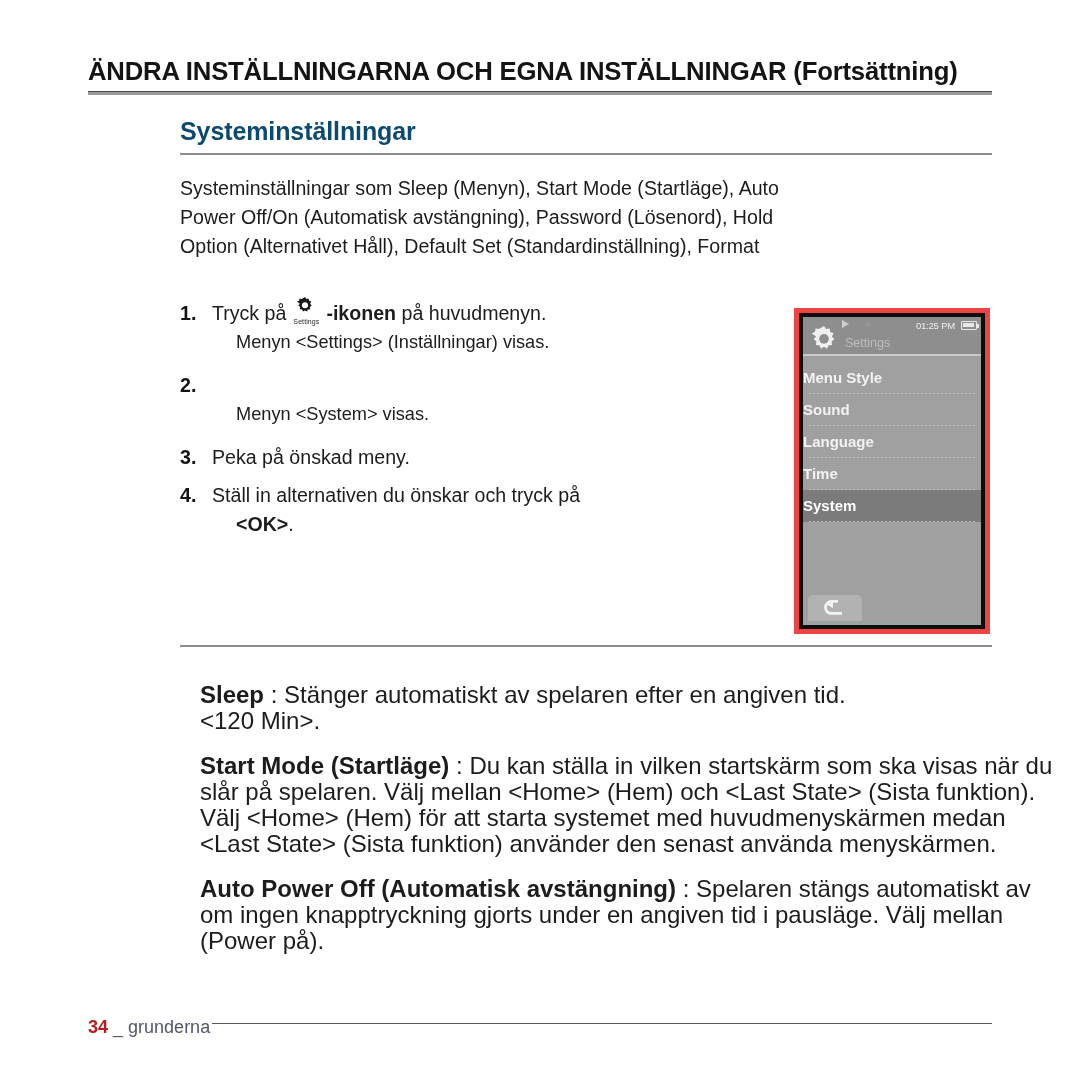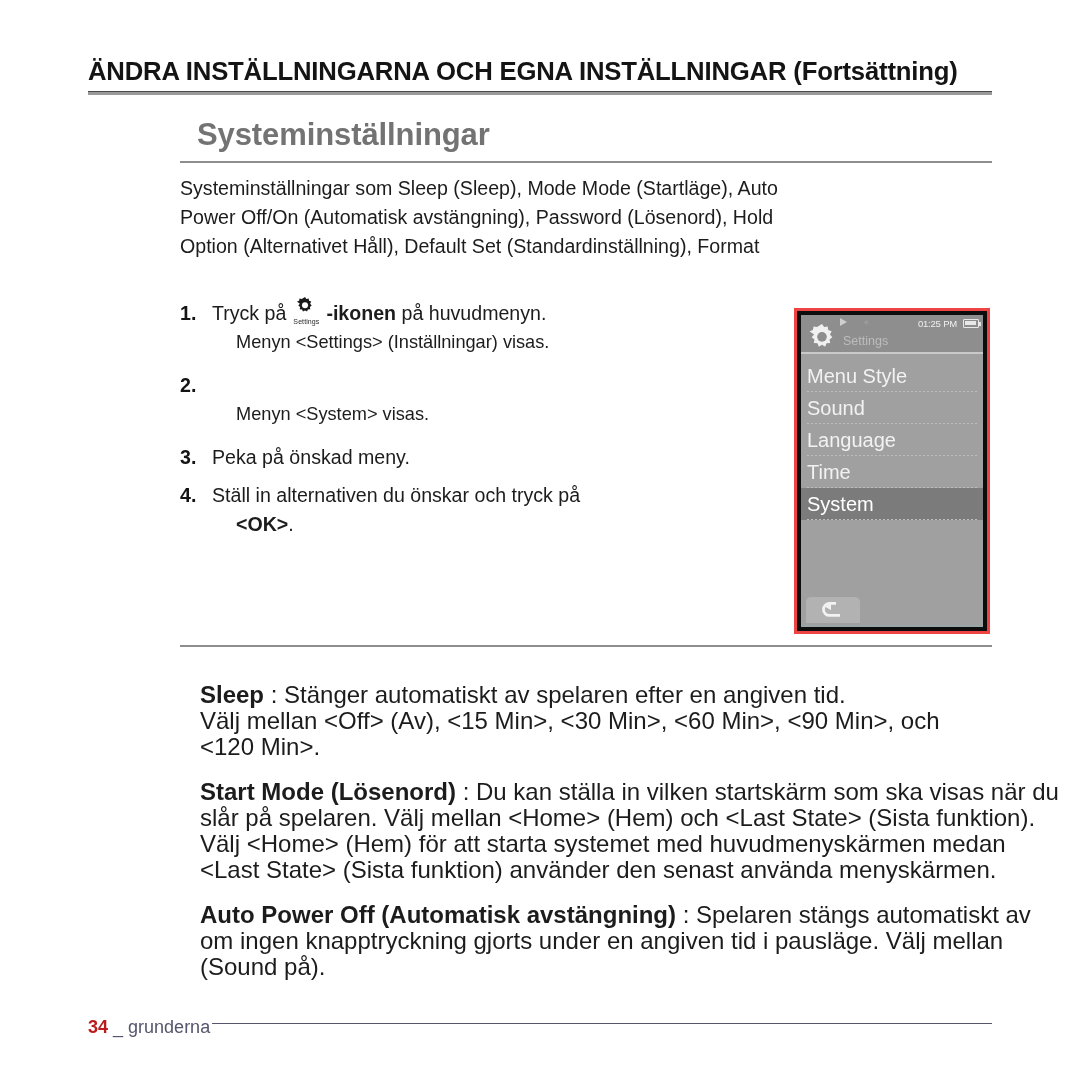--- a/index.html
+++ b/index.html
@@ -49,26 +49,25 @@
   }
 
   
   .section-head-wrap {
     position: absolute;
     left: 180px;
     top: 112px;
     width: 812px;
   }
   .section-head {
-    font-size: 31px;
+    font-size: 25px;
     font-weight: bold;
-    color: #737373;
+    color: #0c4a6e;
     letter-spacing: -0.1px;
     line-height: 1.25;
-    margin-left: 17px;
   }
   .section-rule {
     margin-top: 6px;
     height: 2px;
     background: #8e8e8e;
     width: 812px;
   }
 
   
   .intro {
@@ -151,21 +150,21 @@
   
   .device {
     position: absolute;
     left: 794px;
     top: 304px;
     width: 196px;
     height: 326px;
     background: #0d0d0d;
     padding: 4px;
     box-sizing: border-box;
-    border: 3px solid #ef4444;
+    border: 5px solid #ef4444;
   }
   .device-screen {
     position: relative;
     width: 100%;
     height: 100%;
     background: #a0a0a0;
     overflow: hidden;
   }
   .status-bar {
     position: relative;
@@ -252,24 +251,25 @@
   }
 
   .menu-list {
     position: relative;
     padding-top: 6px;
   }
   .menu-item {
     position: relative;
     height: 32px;
     line-height: 32px;
-    padding-left: 6px;
-    font-size: 20px;
+    padding-left: 0;
+    font-size: 15px;
     color: #f2f2f2;
     box-sizing: border-box;
+    font-weight: bold;
   }
   .menu-item .sep {
     position: absolute;
     left: 6px; right: 6px;
     bottom: 0;
     height: 1px;
     background-image: repeating-linear-gradient(to right, #bcbcbc 0 2px, transparent 2px 4px);
   }
   .menu-item.selected {
     background: #7c7c7c;
@@ -381,21 +381,21 @@
     <div class="chapter-title">ÄNDRA INSTÄLLNINGARNA OCH EGNA INSTÄLLNINGAR (Fortsättning)</div>
     <div class="chapter-rule"></div>
   </div>
 
   <div class="section-head-wrap">
     <div class="section-head">Systeminställningar</div>
     <div class="section-rule"></div>
   </div>
 
   <div class="intro">
-    <div>Systeminställningar som Sleep (Sleep), Mode Mode (Startläge), Auto</div>
+    <div>Systeminställningar som Sleep (Menyn), Start Mode (Startläge), Auto</div>
     <div>Power Off/On (Automatisk avstängning), Password (Lösenord), Hold</div>
     <div>Option (Alternativet Håll), Default Set (Standardinställning), Format</div>
   </div>
 
   <div class="steps">
 
     <div class="step">
       <div class="step-row">
         <div class="step-num">1.</div>
         <div class="step-text"><span>Tryck på</span><span class="inline-gear"><svg width="22" height="22" viewBox="0 0 24 24">
@@ -495,35 +495,34 @@
   </div>
 
   <div class="sub-head-wrap">
     <div class="sub-rule"></div>
   </div>
 
   <div class="options">
 
     <div class="opt-para">
       <div><b>Sleep</b><span> : Stänger automatiskt av spelaren efter en angiven tid.</span></div>
-      <div>Välj mellan &lt;Off&gt; (Av), &lt;15 Min&gt;, &lt;30 Min&gt;, &lt;60 Min&gt;, &lt;90 Min&gt;, och</div>
       <div>&lt;120 Min&gt;.</div>
     </div>
 
     <div class="opt-para">
-      <div><b>Start Mode (Lösenord)</b><span> : Du kan ställa in vilken startskärm som ska visas när du</span></div>
+      <div><b>Start Mode (Startläge)</b><span> : Du kan ställa in vilken startskärm som ska visas när du</span></div>
       <div>slår på spelaren. Välj mellan &lt;Home&gt; (Hem) och &lt;Last State&gt; (Sista funktion).</div>
       <div>Välj &lt;Home&gt; (Hem) för att starta systemet med huvudmenyskärmen medan</div>
       <div>&lt;Last State&gt; (Sista funktion) använder den senast använda menyskärmen.</div>
     </div>
 
     <div class="opt-para">
       <div><b>Auto Power Off (Automatisk avstängning)</b><span> : Spelaren stängs automatiskt av</span></div>
       <div>om ingen knapptryckning gjorts under en angiven tid i pausläge. Välj mellan</div>
-      <div>(Sound på).</div>
+      <div>(Power på).</div>
     </div>
 
   </div>
 
   <div class="footer">
     <div class="footer-rule"></div>
     <div class="footer-text"><span class="pg">34</span> <span class="dash">_</span> <span>grunderna</span></div>
   </div>
 
 </div>

